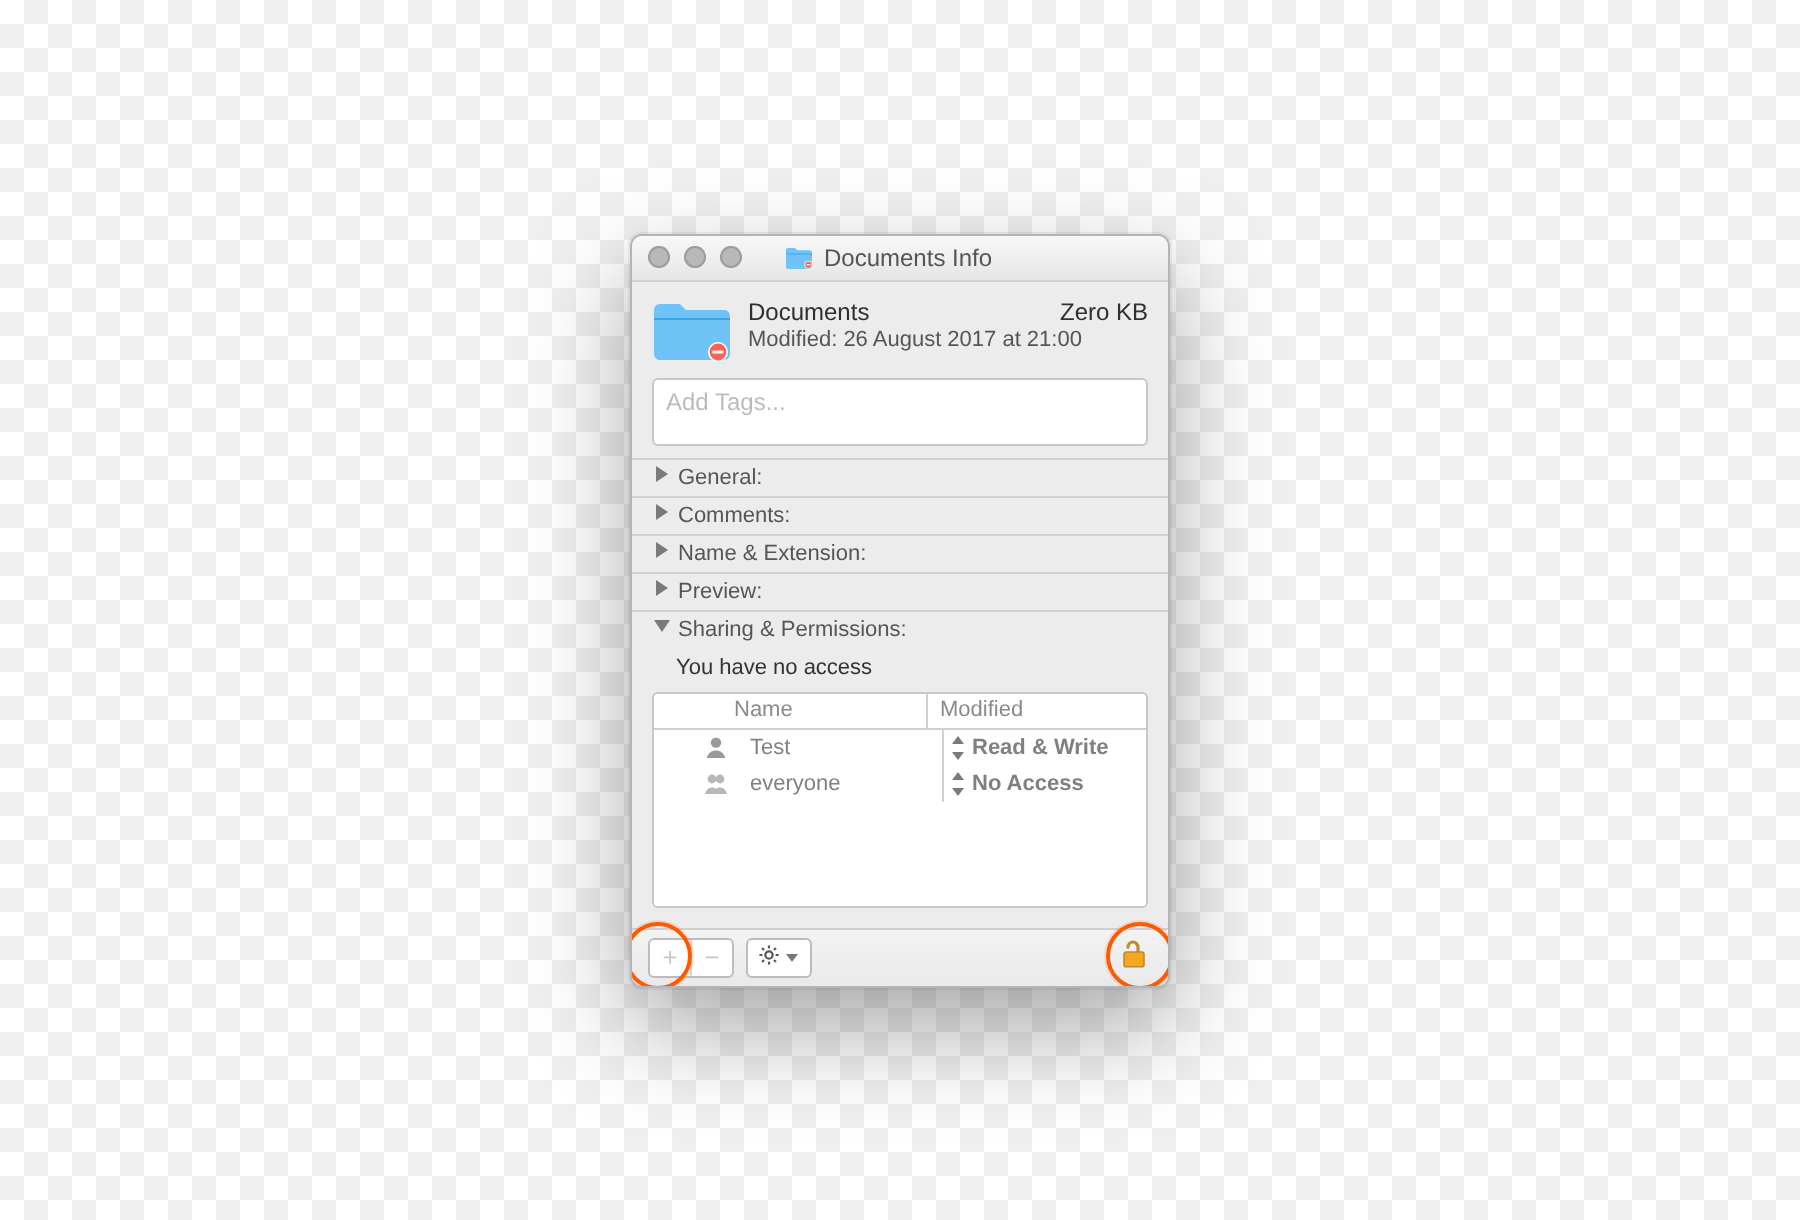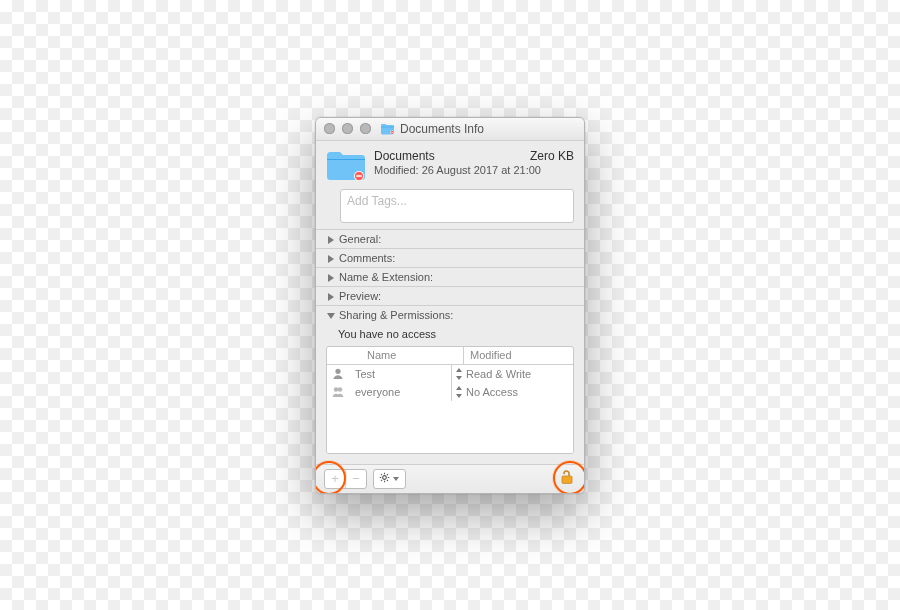--- a/index.html
+++ b/index.html
@@ -41,50 +41,50 @@
     border:1px solid var(--window-border);
     border-radius:6px;
     box-shadow:0 20px 50px rgba(0,0,0,.35),0 0 0 1px rgba(0,0,0,.05);
     overflow:hidden;
     position:relative;
   }
   .titlebar{
     height:22px;
     background:linear-gradient(to bottom,var(--titlebar-grad-top),var(--titlebar-grad-bot));
     border-bottom:1px solid var(--divider);
-    display:flex;align-items:center;padding:0 8px;gap:6px;
+    display:flex;align-items:center;padding:0 8px;gap:18px;
   }
   .traffic{display:flex;gap:7px;}
   .traffic span{width:11px;height:11px;border-radius:50%;background:var(--traffic-grey);box-shadow:inset 0 0 0 1px var(--traffic-grey-ring);}
   .title-wrap{flex:1;display:flex;align-items:center;gap:5px;justify-content:flex-start;min-width:0;margin-left:4px;}
   .title-icon{width:14px;height:12px;position:relative;}
   .title-text{font-size:12px;color:#555;white-space:nowrap;}
   
   .header{display:flex;align-items:flex-start;padding:8px 10px 6px 10px;gap:8px;}
   .folder-icon{width:40px;height:34px;position:relative;flex:0 0 auto;}
   .header-meta{flex:1;min-width:0;}
   .header-line1{display:flex;justify-content:space-between;align-items:baseline;}
   .folder-name{font-weight:400;font-size:12px;}
   .folder-size{font-size:12px;}
   .folder-modified{font-size:11px;color:#555;margin-top:1px;}
   
   .tags-field{
-    margin:0 10px 6px 24px;
+    margin:0 10px 6px 10px;
     background:var(--field-bg);
     border:1px solid var(--field-border);
     border-radius:3px;
     height:34px;
     padding:4px 6px;
     box-sizing:border-box;
   }
   .tags-placeholder{color:#bcbcbc;font-size:12px;}
   
   .section{border-top:1px solid var(--divider);}
   .section-header{
-    display:flex;align-items:flex-end;gap:4px;
+    display:flex;align-items:flex-start;gap:4px;
     padding:3px 10px;
     font-size:11px;color:var(--text-label);
     cursor:default;
   }
   .disclosure{width:9px;height:9px;display:inline-flex;align-items:center;justify-content:center;}
   .tri{border-style:solid;display:block;}
   .tri.right{border-width:4.5px 0 4.5px 6px;border-color:transparent transparent transparent #7a7a7a;}
   .tri.down{border-width:6px 4.5px 0 4.5px;border-color:#7a7a7a transparent transparent transparent;}
   .section-body{padding:2px 10px 6px 22px;font-size:11px;color:var(--text-muted);}
   
@@ -98,24 +98,24 @@
     box-sizing:border-box;
     overflow:hidden;
     display:flex;flex-direction:column;
   }
   .perm-head{display:flex;border-bottom:1px solid var(--divider);color:#8a8a8a;font-size:11px;justify-content:center;}
   .perm-head > div{padding:2px 6px 3px 6px;}
   .col-icon{width:22px;flex:0 0 22px;}
   .col-name{flex:0 0 90px;border-right:1px solid var(--divider);}
   .col-priv{flex:1;}
   .perm-rows{flex:1;background:#fff;}
-  .perm-row{display:flex;align-items:center;font-size:11px;color:#808080;height:18px;}
+  .perm-row{display:flex;align-items:center;font-size:11px;color:#808080;height:18px;margin-left:20px;}
   .perm-row .col-icon{display:flex;align-items:center;justify-content:center;}
   .perm-row .col-name{padding:0 6px;border-right:1px solid var(--divider);height:100%;display:flex;align-items:center;}
-  .perm-row .col-priv{padding:0 4px;display:flex;align-items:center;gap:3px;}
+  .perm-row .col-priv{padding:0 4px;display:flex;align-items:center;gap:3px;font-weight:bold;}
   .updown{width:7px;height:12px;display:inline-block;position:relative;}
   .updown::before,.updown::after{content:"";position:absolute;left:0;border-left:3.5px solid transparent;border-right:3.5px solid transparent;}
   .updown::before{top:0;border-bottom:4px solid #7a7a7a;}
   .updown::after{bottom:0;border-top:4px solid #7a7a7a;}
   
   .footer{
     margin-top:10px;height:28px;
     border-top:1px solid var(--divider);
     background:linear-gradient(to bottom,#f3f3f3,#e9e9e9);
     display:flex;align-items:center;padding:0 8px;gap:6px;position:relative;

